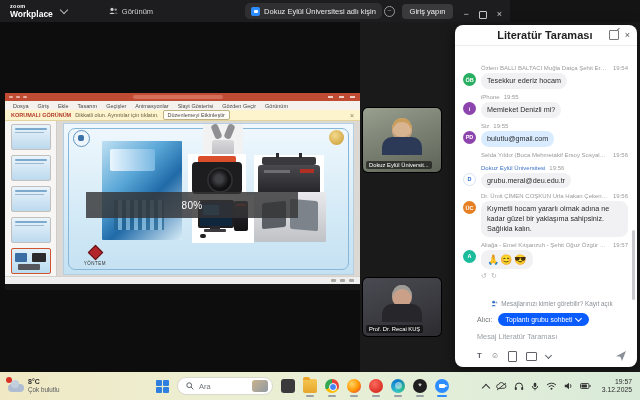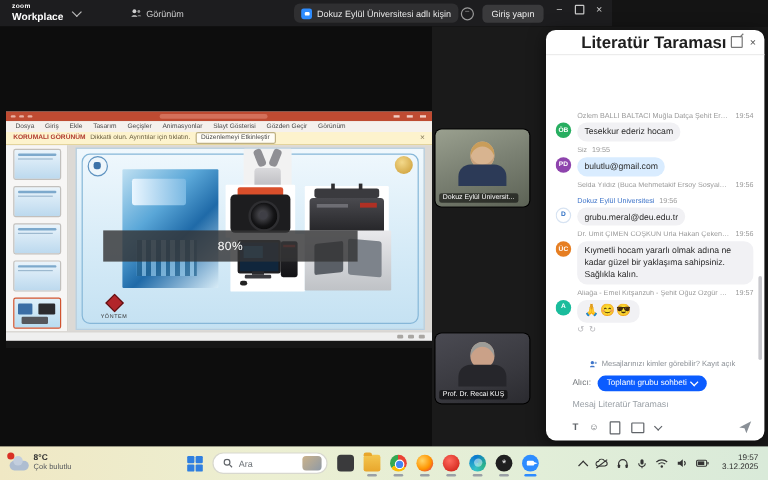--- a/index.html
+++ b/index.html
@@ -13,21 +13,21 @@
   .zoom-logo{display:flex;flex-direction:column;line-height:1;margin-left:10px;color:#fff;}
   .zoom-logo .zl-top{font-size:5.5px;font-weight:bold;letter-spacing:.3px;}
   .zoom-logo .zl-bottom{font-size:8.5px;font-weight:bold;}
   .chev{display:inline-block;width:5px;height:5px;border-right:1px solid #bbb;border-bottom:1px solid #bbb;transform:rotate(45deg);margin:0 0 2px 8px;}
   .tab-meet{display:flex;align-items:center;gap:4px;margin-left:42px;color:#cfcfcf;font-size:7.5px;}
   .meeting-tab{display:flex;align-items:center;gap:4px;background:#2f2f31;border-radius:5px;height:16px;padding:0 6px;margin-left:92px;color:#e8e8e8;font-size:7.5px;max-width:130px;}
   .meeting-tab .mt-icon{width:9px;height:9px;border-radius:2px;background:#2d8cff;display:flex;align-items:center;justify-content:center;flex:0 0 auto;}
   .meeting-tab .mt-icon span{display:block;width:4px;height:3px;background:#fff;border-radius:1px;}
   .meeting-tab .mt-label{white-space:nowrap;overflow:hidden;text-overflow:ellipsis;}
   .tab-close{width:9px;height:9px;border:1px solid #9a9a9a;border-radius:50%;color:#9a9a9a;font-size:7px;line-height:8px;text-align:center;margin-left:2px;flex:0 0 auto;}
-  .tb-right{margin-left:auto;display:flex;align-items:flex-start;gap:10px;margin-right:8px;}
+  .tb-right{margin-left:auto;display:flex;align-items:flex-end;gap:10px;margin-right:8px;}
   .signin-btn{background:#3a3a3c;color:#f0f0f0;font-size:7.5px;border-radius:4px;padding:3px 8px;}
   .win-btn{color:#c9c9c9;font-size:9px;line-height:1;}
   .win-max{width:6px;height:6px;border:1px solid #c9c9c9;border-radius:1px;}
   
   .stage{position:absolute;top:22px;left:0;width:640px;height:350px;background:#0d0d0d;}
   .right-zone{position:absolute;top:22px;left:360px;width:280px;height:350px;background:#1a1a1a;}
   
   .ppt{position:absolute;left:5px;top:93px;width:355px;height:197px;background:#e9e6e2;}
   .ppt-title{position:absolute;top:0;left:0;right:0;height:8px;background:#bf4b32;display:flex;align-items:center;}
   .ppt-qat{display:flex;gap:3px;margin-left:4px;}
@@ -109,21 +109,21 @@
   .p-head{width:20px;height:22px;border-radius:50% 50% 46% 46%;margin:0 auto;}
   .p-body{width:40px;height:18px;border-radius:10px 10px 0 0;margin:-3px auto 0;}
   .v1 .p-head{background:#d8b490;box-shadow:inset 0 -3px 0 #c7a17c, inset 0 4px 0 #c99d5a;}
   .v1 .p-body{background:#2c3a57;}
   .v2 .p-head{background:#caa188;box-shadow:inset 0 4px 0 #9c9c98;}
   .v2 .p-body{background:#26262b;}
   .vlabel{position:absolute;left:3px;bottom:3px;max-width:70px;background:rgba(0,0,0,.55);color:#fff;font-size:5.8px;padding:1px 3px;border-radius:2px;white-space:nowrap;overflow:hidden;text-overflow:ellipsis;}
   
   .chat{position:absolute;left:455px;top:25px;width:182px;height:342px;background:#fff;border-radius:8px;box-shadow:0 3px 14px rgba(0,0,0,.55);}
   .chat-header{position:absolute;top:0;left:0;right:0;height:20px;border-bottom:1px solid #ececec;display:flex;align-items:center;}
-  .chat-title{flex:1;text-align:center;font-size:14px;font-weight:bold;color:#1f1f1f;margin-left:26px;}
+  .chat-title{flex:1;text-align:center;font-size:11px;font-weight:bold;color:#1f1f1f;margin-left:26px;}
   .chat-hicons{display:flex;align-items:center;gap:6px;margin-right:7px;}
   .chat-hicons .popout{width:8px;height:8px;border:1px solid #777;border-radius:1px;position:relative;}
   .chat-hicons .popout:after{content:"";position:absolute;right:-2px;top:-2px;width:4px;height:1px;background:#777;transform:rotate(-45deg);}
   .chat-hicons .close{font-size:9px;color:#555;line-height:1;}
   .chat-messages{position:absolute;top:21px;left:8px;right:9px;bottom:88px;overflow:hidden;display:flex;flex-direction:column;justify-content:flex-end;}
   .msg{margin-top:5px;}
   .msg-head{display:flex;align-items:baseline;margin-left:18px;margin-bottom:2px;}
   .msg-head .mh-name{font-size:6px;color:#9a9a9a;white-space:nowrap;overflow:hidden;text-overflow:ellipsis;max-width:128px;}
   .msg-head .mh-name.host-name{color:#3e74c9;}
   .msg-head .mh-time{font-size:6px;color:#9a9a9a;margin-left:4px;flex:0 0 auto;}
@@ -361,20 +361,30 @@
       <div class="msg-head">
           <span class="mh-name">Özlem BALLI BALTACI Muğla Datça Şehit Ersoy Yorulmaz</span>
           <span class="mh-time">19:54</span>
         </div>
       <div class="msg-row">
         <span class="avatar" style="background: rgb(39, 174, 96);">ÖB</span>
         <span class="bubble">Tesekkur ederiz hocam</span>
       </div>
     </div>
 
+    <div class="msg">
+      <div class="msg-head">
+          <span class="mh-name">iPhone</span>
+          <span class="mh-time">19:55</span>
+        </div>
+      <div class="msg-row">
+        <span class="avatar" style="background: rgb(142, 68, 173);">i</span>
+        <span class="bubble">Memleket Denizli mi?</span>
+      </div>
+    </div>
 
     <div class="msg">
       <div class="msg-head">
           <span class="mh-name">Siz</span>
           <span class="mh-time">19:55</span>
         </div>
       <div class="msg-row">
         <span class="avatar" style="background: rgb(142, 68, 173);">PD</span>
         <span class="bubble own">bulutlu@gmail.com</span>
       </div>

